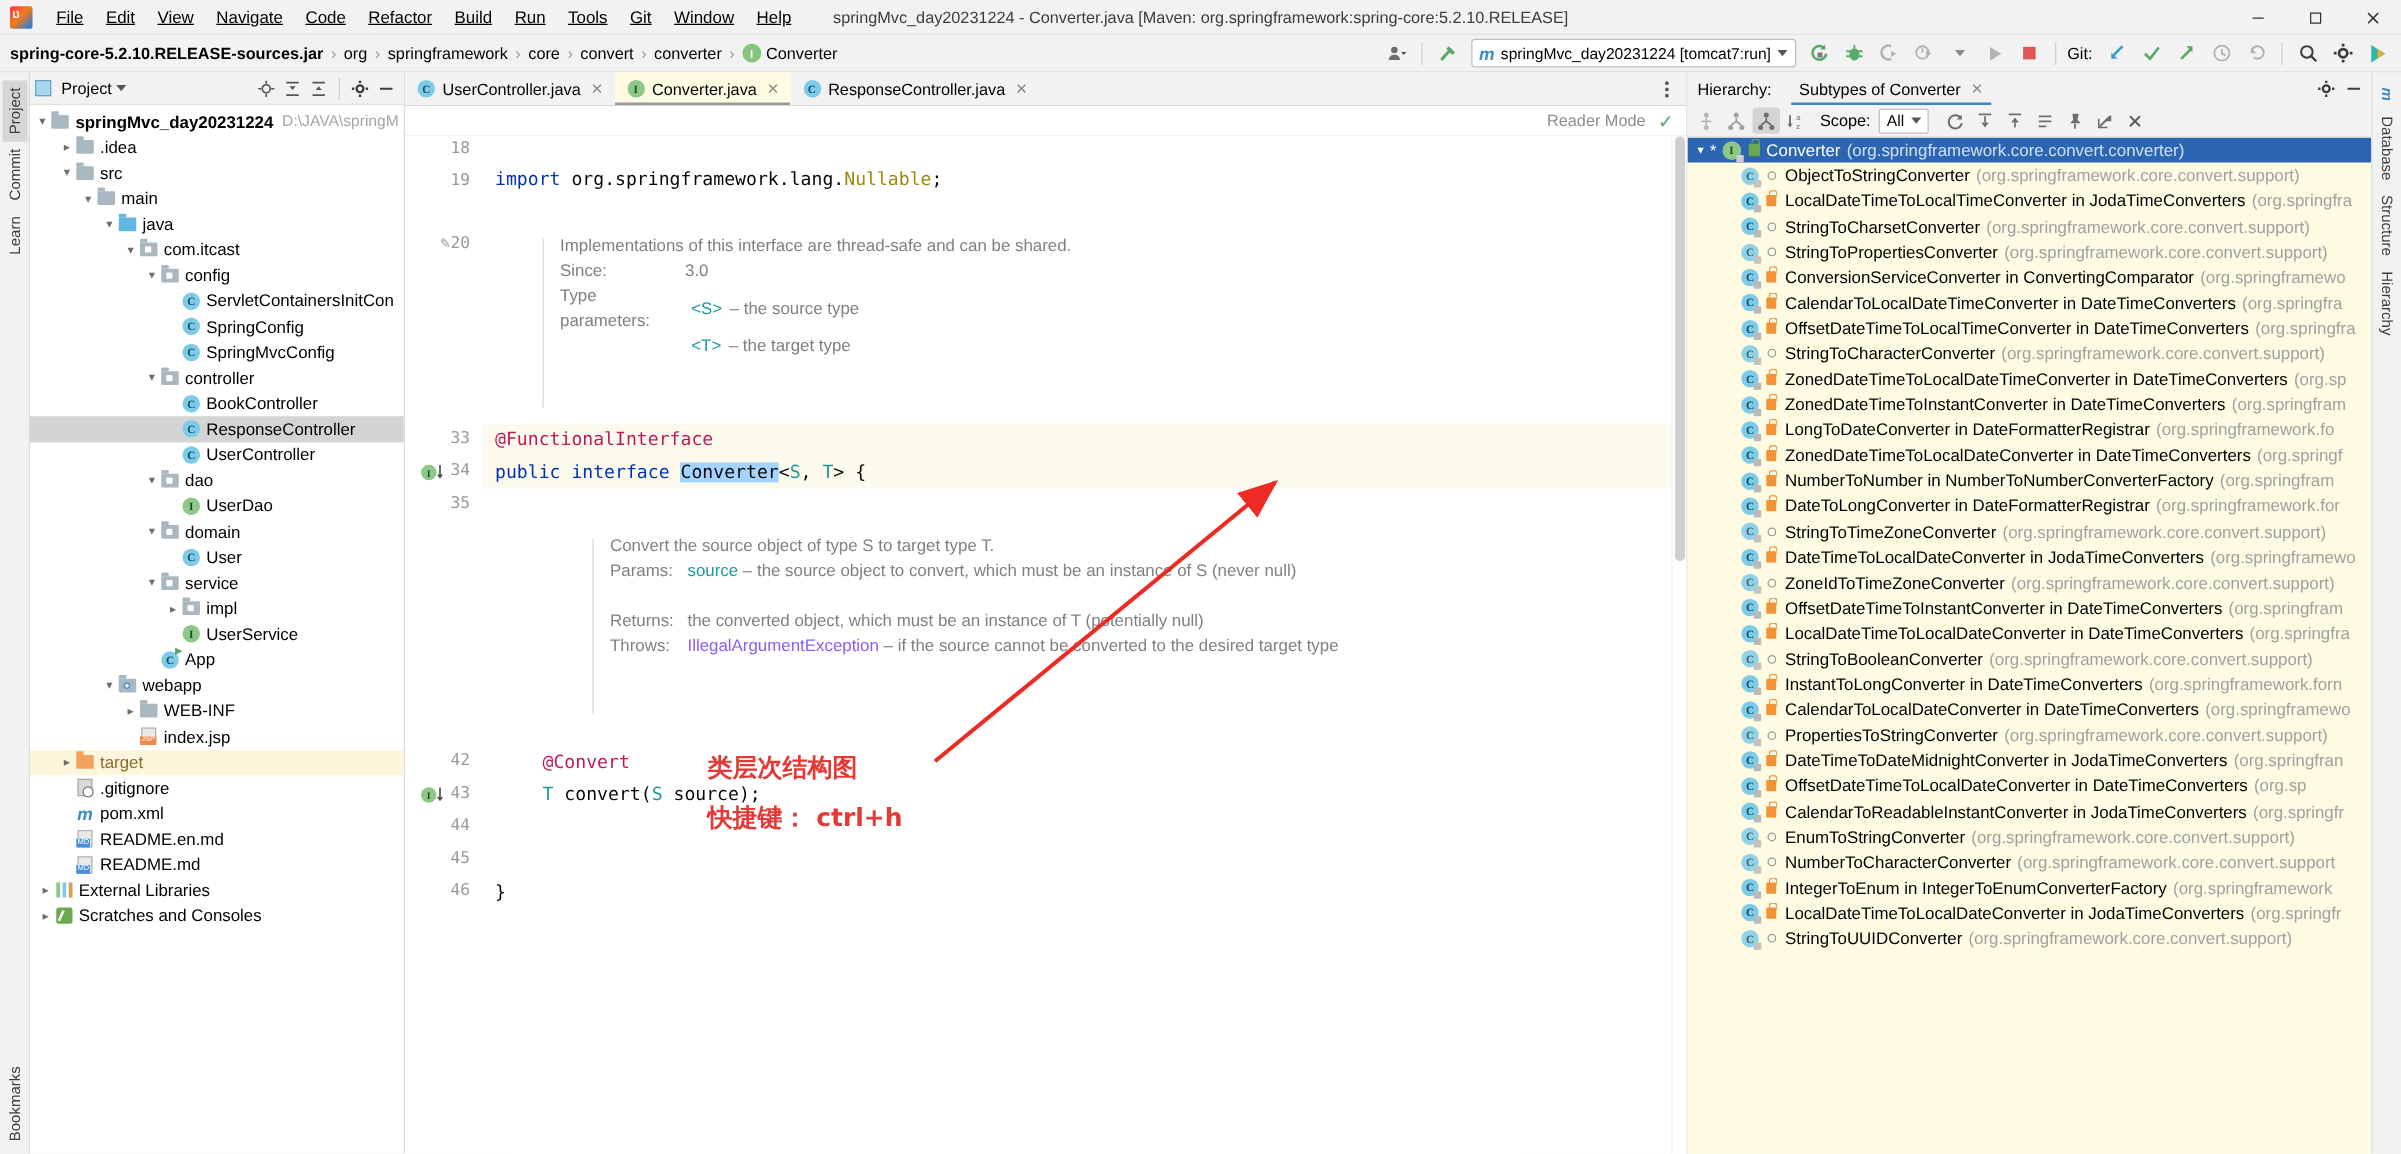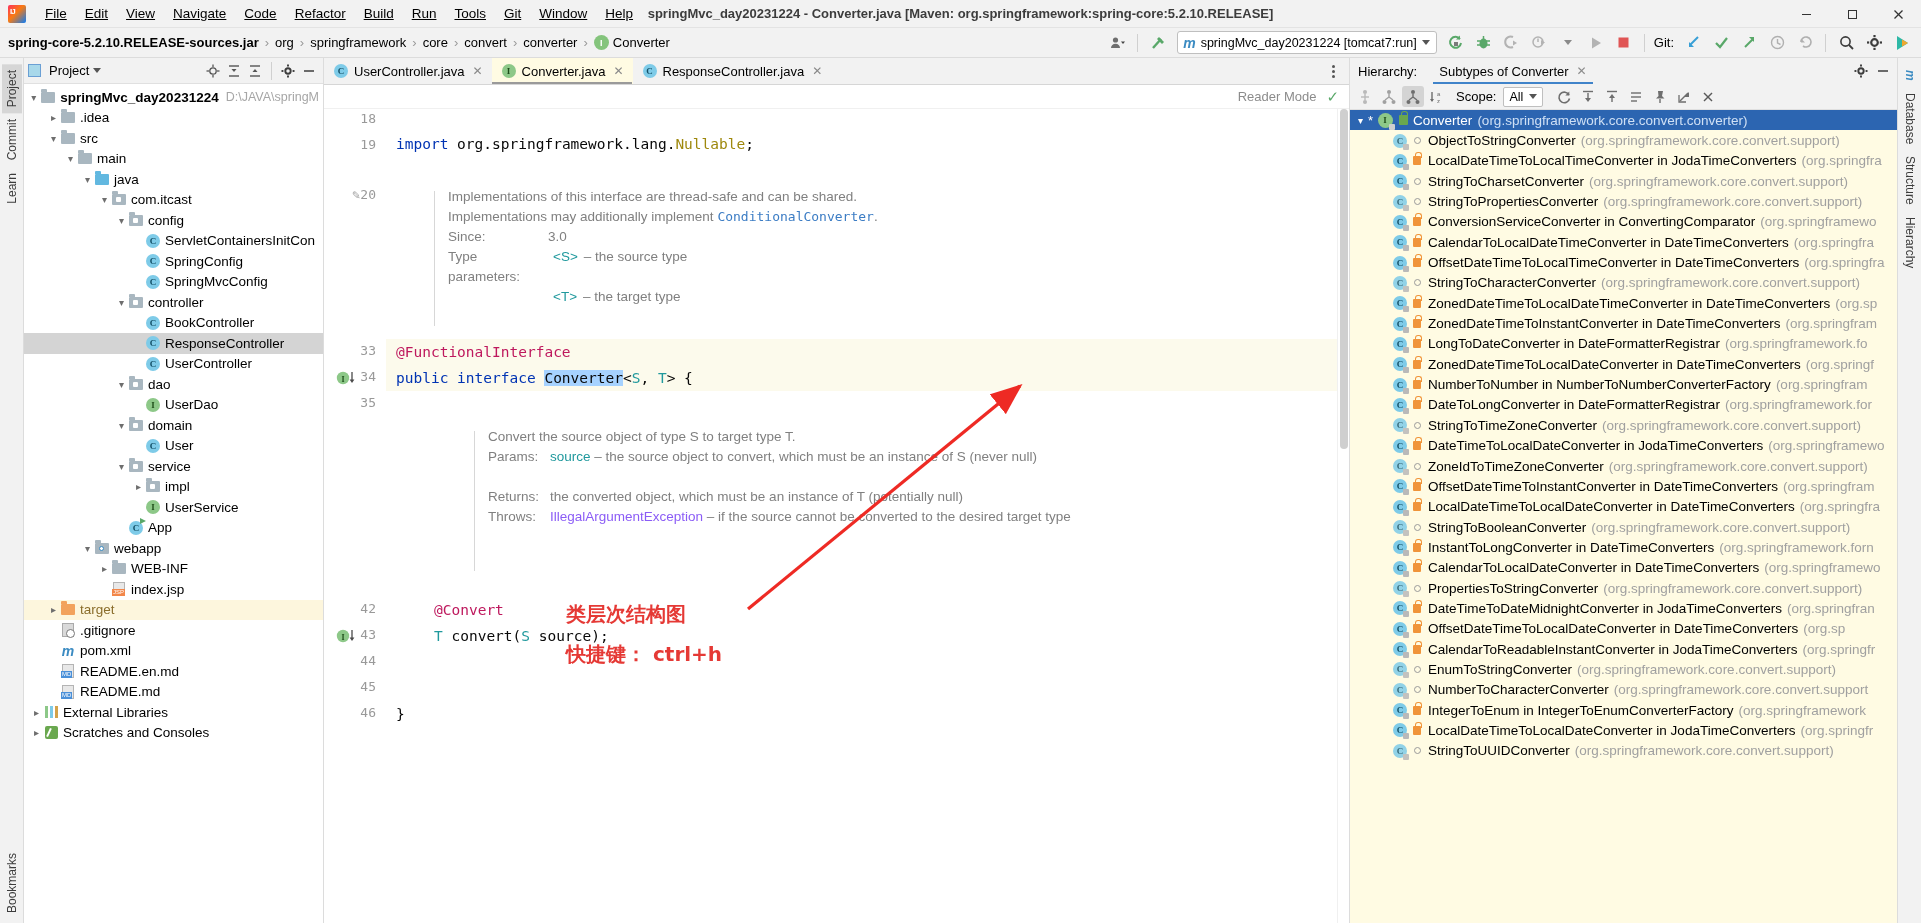--- a/index.html
+++ b/index.html
@@ -32,21 +32,21 @@
     font-size:8px; font-weight:bold; color:#fff; letter-spacing:-1px;
   }
   .menu { display: flex; align-items: center; gap: 0px; }
   .menu-item {
     padding: 4px 9px; font-size: 13.5px; color: #000; cursor: default;
     white-space: nowrap;
   }
   .menu-item u { text-decoration: underline; }
   .win-title {
     position:absolute; left:0; right:0; text-align:center;
-    font-size: 13px; color: #3c3c3c; pointer-events:none;font-weight:bold;
+    font-size: 13px; color: #3c3c3c; pointer-events:none;
   }
   .win-ctrls { margin-left:auto; display:flex; height:100%; z-index:2;}
   .win-btn {
     width: 46px; height:28px; display:flex; align-items:center; justify-content:center;
     font-size: 13px; color:#333;
   }
 
   
   .navbar {
     height: 30px; min-height:30px;
@@ -895,26 +895,25 @@
 
         <div class="code">
           <div class="hl-line" style="top:256px;height:26px;"></div>
           <div class="hl-line" style="top:230px;height:26px;"></div>
 
           <div class="cline" style="top:25px;left:10px;"><span class="k-kw">import</span><span class="k-plain"> org.springframework.lang.</span><span class="k-ref">Nullable</span><span class="k-plain">;</span></div>
 
           <div class="jd-border" style="left:48px;top:82px;height:135px;"></div>
           <div class="javadoc" style="left:62px;top:78px;width:620px;">
             <div>Implementations of this interface are thread-safe and can be shared.</div>
-            <div><span>Implementations may additionally implement </span><span class="jd-link">ConditionalConverter</span><span>.</span></div>
             <div style="display:flex;">
               <span style="width:100px;">Since:</span>
               <span>3.0</span>
             </div>
-            <div style="display:flex;">
+            <div style="display:flex;align-items:center;">
               <span style="width:105px;">Type parameters:</span>
               <span class="jd-param">&lt;S&gt;</span>
               <span style="margin-left:6px;">– the source type</span>
             </div>
             <div style="display:flex;">
               <span style="width:105px;"></span>
               <span class="jd-param">&lt;T&gt;</span>
               <span style="margin-left:6px;">– the target type</span>
             </div>
           </div>

